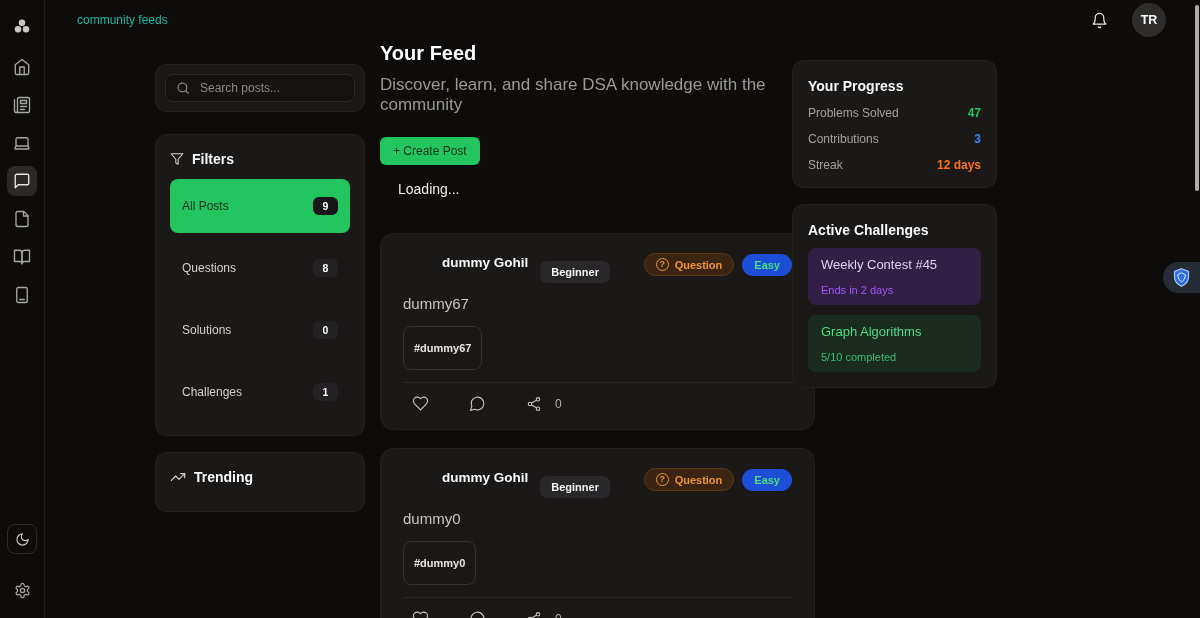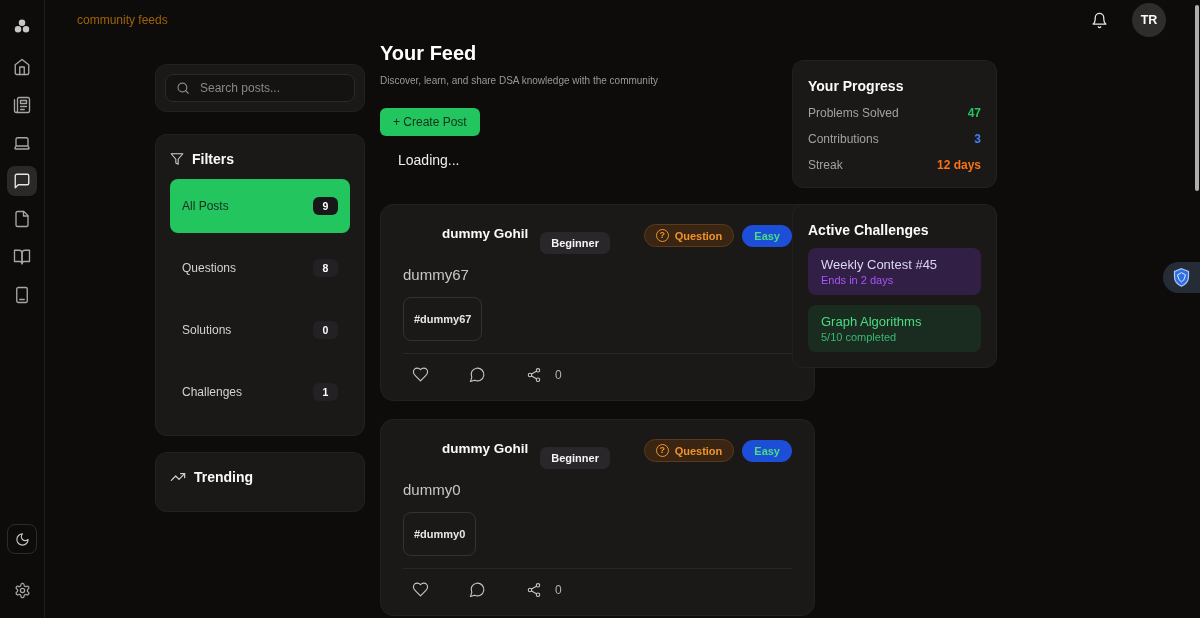--- a/index.html
+++ b/index.html
@@ -19,21 +19,21 @@
   .nav-btn.logo{color:#c8c6c4;margin-bottom:10px}
   .nav-btn.active{background:#2b2927;color:#e8e6e4}
   .moon-btn{margin-top:auto;width:28px;height:28px;border:1px solid #2e2c2a;border-radius:8px;
     display:flex;align-items:center;justify-content:center;color:#c8c6c4;cursor:pointer}
   .gear-btn{margin-top:22px;width:28px;height:28px;display:flex;align-items:center;
     justify-content:center;color:#a8a6a4;cursor:pointer}
 
   
   .topbar{position:absolute;left:45px;right:0;top:0;height:40px;display:flex;
     align-items:center;justify-content:space-between;padding:0 34px 0 32px;box-sizing:border-box}
-  .topbar-title{font-size:12px;color:#a16207}
+  .topbar-title{font-size:12px;color:#14b8a6}
   .topbar-right{display:flex;align-items:center;gap:24px}
   .bell{color:#e8e6e4;cursor:pointer}
   .avatar{width:34px;height:34px;border-radius:50%;background:#2f2d2b;color:#fafafa;
     font-size:12.5px;font-weight:bold;display:flex;align-items:center;justify-content:center;cursor:pointer}
 
   
   .panel{background:#1b1918;border:1px solid rgba(255,255,255,.035);border-radius:12px;box-sizing:border-box}
   .panel-title{display:flex;align-items:center;gap:8px;font-size:14px;font-weight:bold;color:#fafafa;margin:2px 0 12px}
   .panel-title svg{color:#d4d2d0}
 
@@ -55,21 +55,21 @@
     padding:3px 8px;min-width:9px;text-align:center}
   .filter-item.active .count-badge{background:#17171a}
   .trending-panel{padding:14px}
   .tags{display:flex;flex-wrap:wrap;gap:8px}
   .tag{border:1px solid #343230;background:#1e1c1a;border-radius:8px;padding:4px 10px;
     font-size:11px;font-weight:bold;color:#e8e6e4;cursor:pointer}
 
   
   .col-main{position:absolute;left:380px;top:42px;width:435px}
   .feed-title{font-size:20px;font-weight:bold;color:#fff;margin:0}
-  .feed-sub{font-size:10px;color:#9b9997;margin-top:10px}
+  .feed-sub{font-size:17px;color:#9b9997;margin-top:10px}
   .create-btn{margin-top:22px;background:#22c55e;color:#14301c;font-size:12px;padding:7px 13px;
     border:none;border-radius:6px;display:inline-block;cursor:pointer;font-family:"Liberation Sans",sans-serif}
   .loading{margin:16px 0 0 18px;font-size:14px;color:#f0eeec;font-weight:500}
 
   .post-card{margin-top:36px;padding:17px 22px;border-radius:14px}
   .post-card + .post-card{margin-top:18px}
   .post-head{display:flex;align-items:flex-start;justify-content:space-between}
   .ph-left{display:flex;align-items:flex-start}
   .author{margin-left:39px;padding-top:4px;font-size:13.5px;font-weight:bold;color:#fafafa}
   .level-badge{margin-left:12px;margin-top:10px;background:#29272a;color:#f4f4f5;font-size:11px;
@@ -100,21 +100,21 @@
   .v-green{color:#22c55e}.v-blue{color:#3b82f6}.v-orange{color:#f97316}
   .challenges-panel{padding:15px}
   .chal{border-radius:8px;padding:9px 13px;margin-top:10px;cursor:pointer}
   .chal.purple{background:#311f45}
   .chal.purple .chal-title{color:#ddd6f3}
   .chal.purple .chal-sub{color:#a855f7}
   .chal.green{background:#1a2b20}
   .chal.green .chal-title{color:#4ade80}
   .chal.green .chal-sub{color:#3bb873}
   .chal-title{font-size:13px;font-weight:500}
-  .chal-sub{font-size:11px;margin-top:2px}
+  .chal-sub{font-size:11px;margin-top:12px}
 
   
   .shield-tab{position:absolute;right:0;top:262px;width:37px;height:31px;background:#262c35;
     border-radius:16px 0 0 16px;display:flex;align-items:center;justify-content:center;cursor:pointer;z-index:4}
   .scroll-thumb{position:absolute;right:1px;top:5px;width:4px;height:186px;background:#b0aeac;
     border-radius:2px;z-index:5;cursor:pointer}
 </style>
 </head>
 <body>
 

